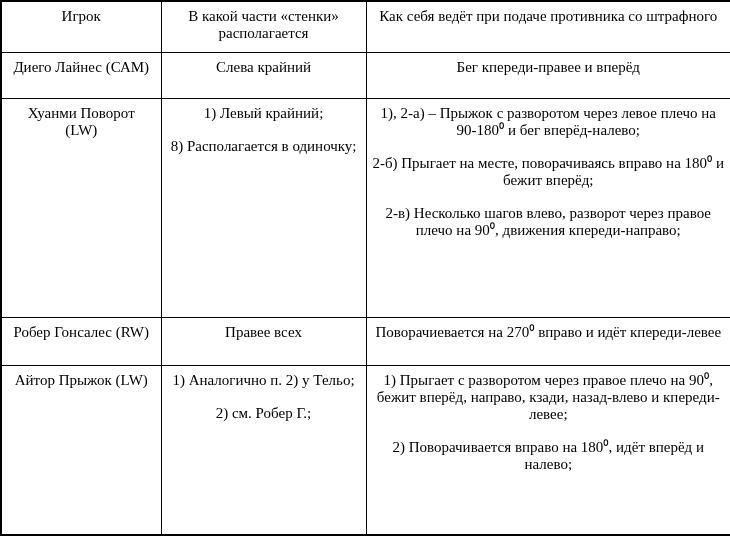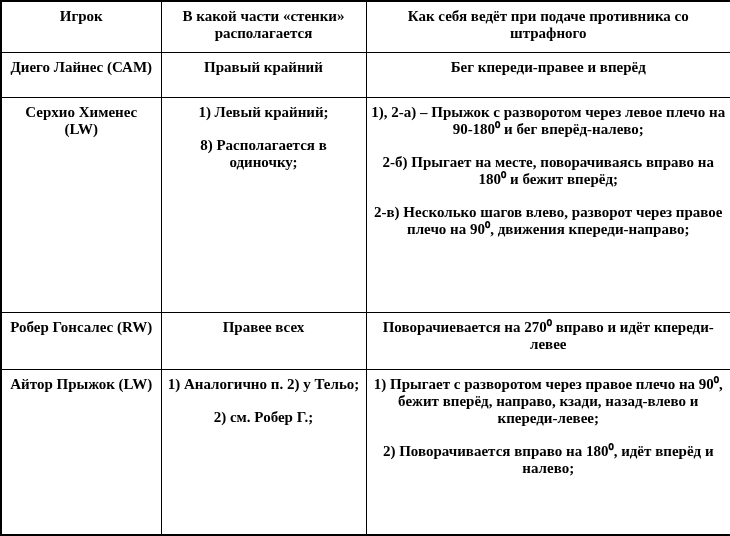--- a/index.html
+++ b/index.html
@@ -19,21 +19,21 @@
     border: 2px solid #000000;
   }
   table.grid th,
   table.grid td {
     border: 1px solid #000000;
     vertical-align: top;
     text-align: center;
     padding: 6px 3px 0 3px;
     font-size: 15px;
     line-height: 17px;
-    font-weight: bold;
+    font-weight: normal;
     overflow: hidden;
   }
   col.c1 { width: 160px; }
   col.c2 { width: 205px; }
   col.c3 { width: 365px; }
   tr.r-head { height: 51px; }
   tr.r1 { height: 33px; padding-left: 36px; }
   tr.r2 { height: 88px; }
   tr.r3 { height: 154px; }
   tr.r4 { height: 34px; }
@@ -65,29 +65,29 @@
       <th>В какой части «стенки» располагается</th>
       <th>Как себя ведёт при подаче противника со штрафного</th>
     </tr>
   </thead>
   <tbody>
     <tr class="r1">
       <td class="player-cell">
         <p class="line">Диего Лайнес (САМ)</p>
       </td>
       <td>
-        <p class="para">Правый крайний</p>
+        <p class="para">Слева крайний</p>
       </td>
       <td>
         <p class="para">Бег кпереди-правее и вперёд</p>
       </td>
     </tr>
     <tr class="r3">
       <td class="player-cell">
-        <p class="line">Серхио Хименес</p>
+        <p class="line">Хуанми Поворот</p>
         <p class="line">(LW)</p>
       </td>
       <td>
         <p class="para">1) Левый крайний;</p>
         <p class="para">8) Располагается в одиночку;</p>
       </td>
       <td>
         <p class="para">1), 2-а) – Прыжок с разворотом через левое плечо на 90-180⁰ и бег вперёд-налево;</p>
         <p class="para">2-б) Прыгает на месте, поворачиваясь вправо на 180⁰ и бежит вперёд;</p>
         <p class="para">2-в) Несколько шагов влево, разворот через правое плечо на 90⁰, движения кпереди-направо;</p>

